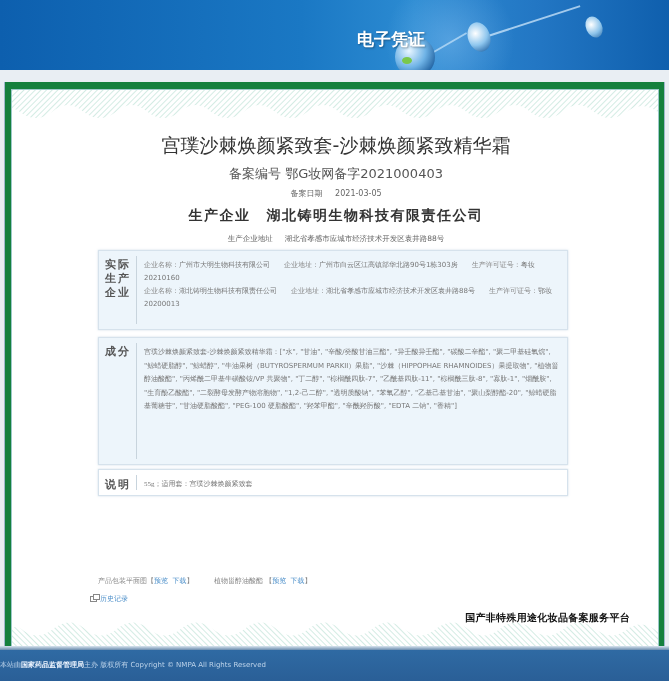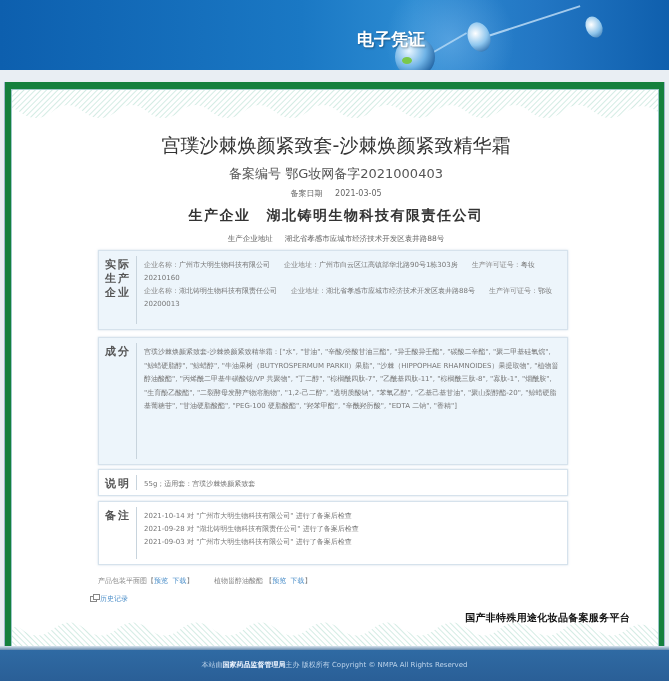--- a/index.html
+++ b/index.html
@@ -50,37 +50,37 @@
     box-shadow: 0 0 2px rgba(170,195,215,0.6);
   }
   .box .label {
     position: absolute; left: 0; top: 0; width: 38px; padding-top: 7px;
     font-size: 11px; font-weight: bold; color: #555555; text-align: center; line-height: 14px; letter-spacing: 2px;
   }
   .box .vline { position: absolute; left: 37px; top: 5px; bottom: 5px; width: 1px; background: #c8d4dd; }
   .box .content { position: absolute; left: 45px; right: 8px; top: 8px; font-size: 7px; color: #777777; line-height: 13px; }
   .box-actual { top: 160px; height: 80px; }
   .box-ingr { top: 247px; height: 128px; }
-  .box-desc { top: 379px; height: 27px; background: #ffffff; }
+  .box-desc { top: 379px; height: 27px; background: #ffffff; font-family: Liberation Serif, serif; }
   .box-notes { top: 411px; height: 64px; background: #ffffff; }
   .box-ingr .content { line-height: 13.5px; }
   .kv .k { color: #888888; }
   .kv .sp { display: inline-block; width: 14px; }
   .note-line { display: block; }
   .links { position: absolute; left: 86px; top: 486px; font-size: 7px; color: #888888; }
   .links a { color: #4a8ec9; text-decoration: none; }
   .links .sp { display: inline-block; width: 16px; }
   .history { position: absolute; left: 78px; top: 504px; font-size: 7px; color: #4a8ec9; }
   .history .icon { display: inline-block; width: 7px; height: 6px; border: 1px solid #888; margin-right: 3px; vertical-align: -1px; position: relative; }
   .history .icon::after { content: ""; position: absolute; left: 2px; top: -3px; width: 5px; height: 4px; border: 1px solid #888; background: #fff; }
   .platform { position: absolute; right: 28px; top: 521px; font-size: 10px; font-weight: bold; color: #111111; letter-spacing: 0.3px; }
   .sep-line { position: absolute; left: 0; top: 646px; width: 669px; height: 4px; background: linear-gradient(#d8e4ee, #6a8cae); }
   .footer {
     position: absolute; left: 0; top: 650px; width: 669px; height: 31px;
-    background: linear-gradient(#2f6aa3, #2a5f97); text-align: center; line-height: 31px;
+    background: linear-gradient(#2f6aa3, #2a5f97); text-align: left; line-height: 31px;
     font-size: 7px; color: #bcd3ea;
   }
   .footer .strong { color: #eef5ff; font-weight: bold; }
 </style>
 </head>
 <body>
 
 <div class="header">
   <div class="glow1"></div>
   <div class="stick1"></div>
@@ -144,29 +144,20 @@
       <div class="vline"></div>
       <div class="content">宫璞沙棘焕颜紧致套-沙棘焕颜紧致精华霜：["水", "甘油", "辛酸/癸酸甘油三酯", "异壬酸异壬酯", "碳酸二辛酯", "聚二甲基硅氧烷", "鲸蜡硬脂醇", "鲸蜡醇", "牛油果树（BUTYROSPERMUM PARKII）果脂", "沙棘（HIPPOPHAE RHAMNOIDES）果提取物", "植物甾醇油酸酯", "丙烯酰二甲基牛磺酸铵/VP 共聚物", "丁二醇", "棕榈酰四肽-7", "乙酰基四肽-11", "棕榈酰三肽-8", "寡肽-1", "烟酰胺", "生育酚乙酸酯", "二裂酵母发酵产物溶胞物", "1,2-己二醇", "透明质酸钠", "苯氧乙醇", "乙基己基甘油", "聚山梨醇酯-20", "鲸蜡硬脂基葡糖苷", "甘油硬脂酸酯", "PEG-100 硬脂酸酯", "羟苯甲酯", "辛酰羟肟酸", "EDTA 二钠", "香精"]</div>
     </div>
 
     <div class="box box-desc">
       <div class="label">说明</div>
       <div class="vline"></div>
       <div class="content">55g；适用套：宫璞沙棘焕颜紧致套</div>
     </div>
 
-    <div class="box box-notes">
-      <div class="label">备注</div>
-      <div class="vline"></div>
-      <div class="content">
-        <span class="note-line">2021-10-14 对 "广州市大明生物科技有限公司" 进行了备案后检查</span>
-        <span class="note-line">2021-09-28 对 "湖北铸明生物科技有限责任公司" 进行了备案后检查</span>
-        <span class="note-line">2021-09-03 对 "广州市大明生物科技有限公司" 进行了备案后检查</span>
-      </div>
-    </div>
 
     <div class="links">
       <span>产品包装平面图</span><span>【</span><a href="#">预览</a>&nbsp;&nbsp;<a href="#">下载</a><span>】</span>
       <span class="sp"></span>
       <span>植物甾醇油酸酯</span>&nbsp;<span>【</span><a href="#">预览</a>&nbsp;&nbsp;<a href="#">下载</a><span>】</span>
     </div>
 
     <div class="history">
       <span class="icon"></span><span>历史记录</span>
     </div>

